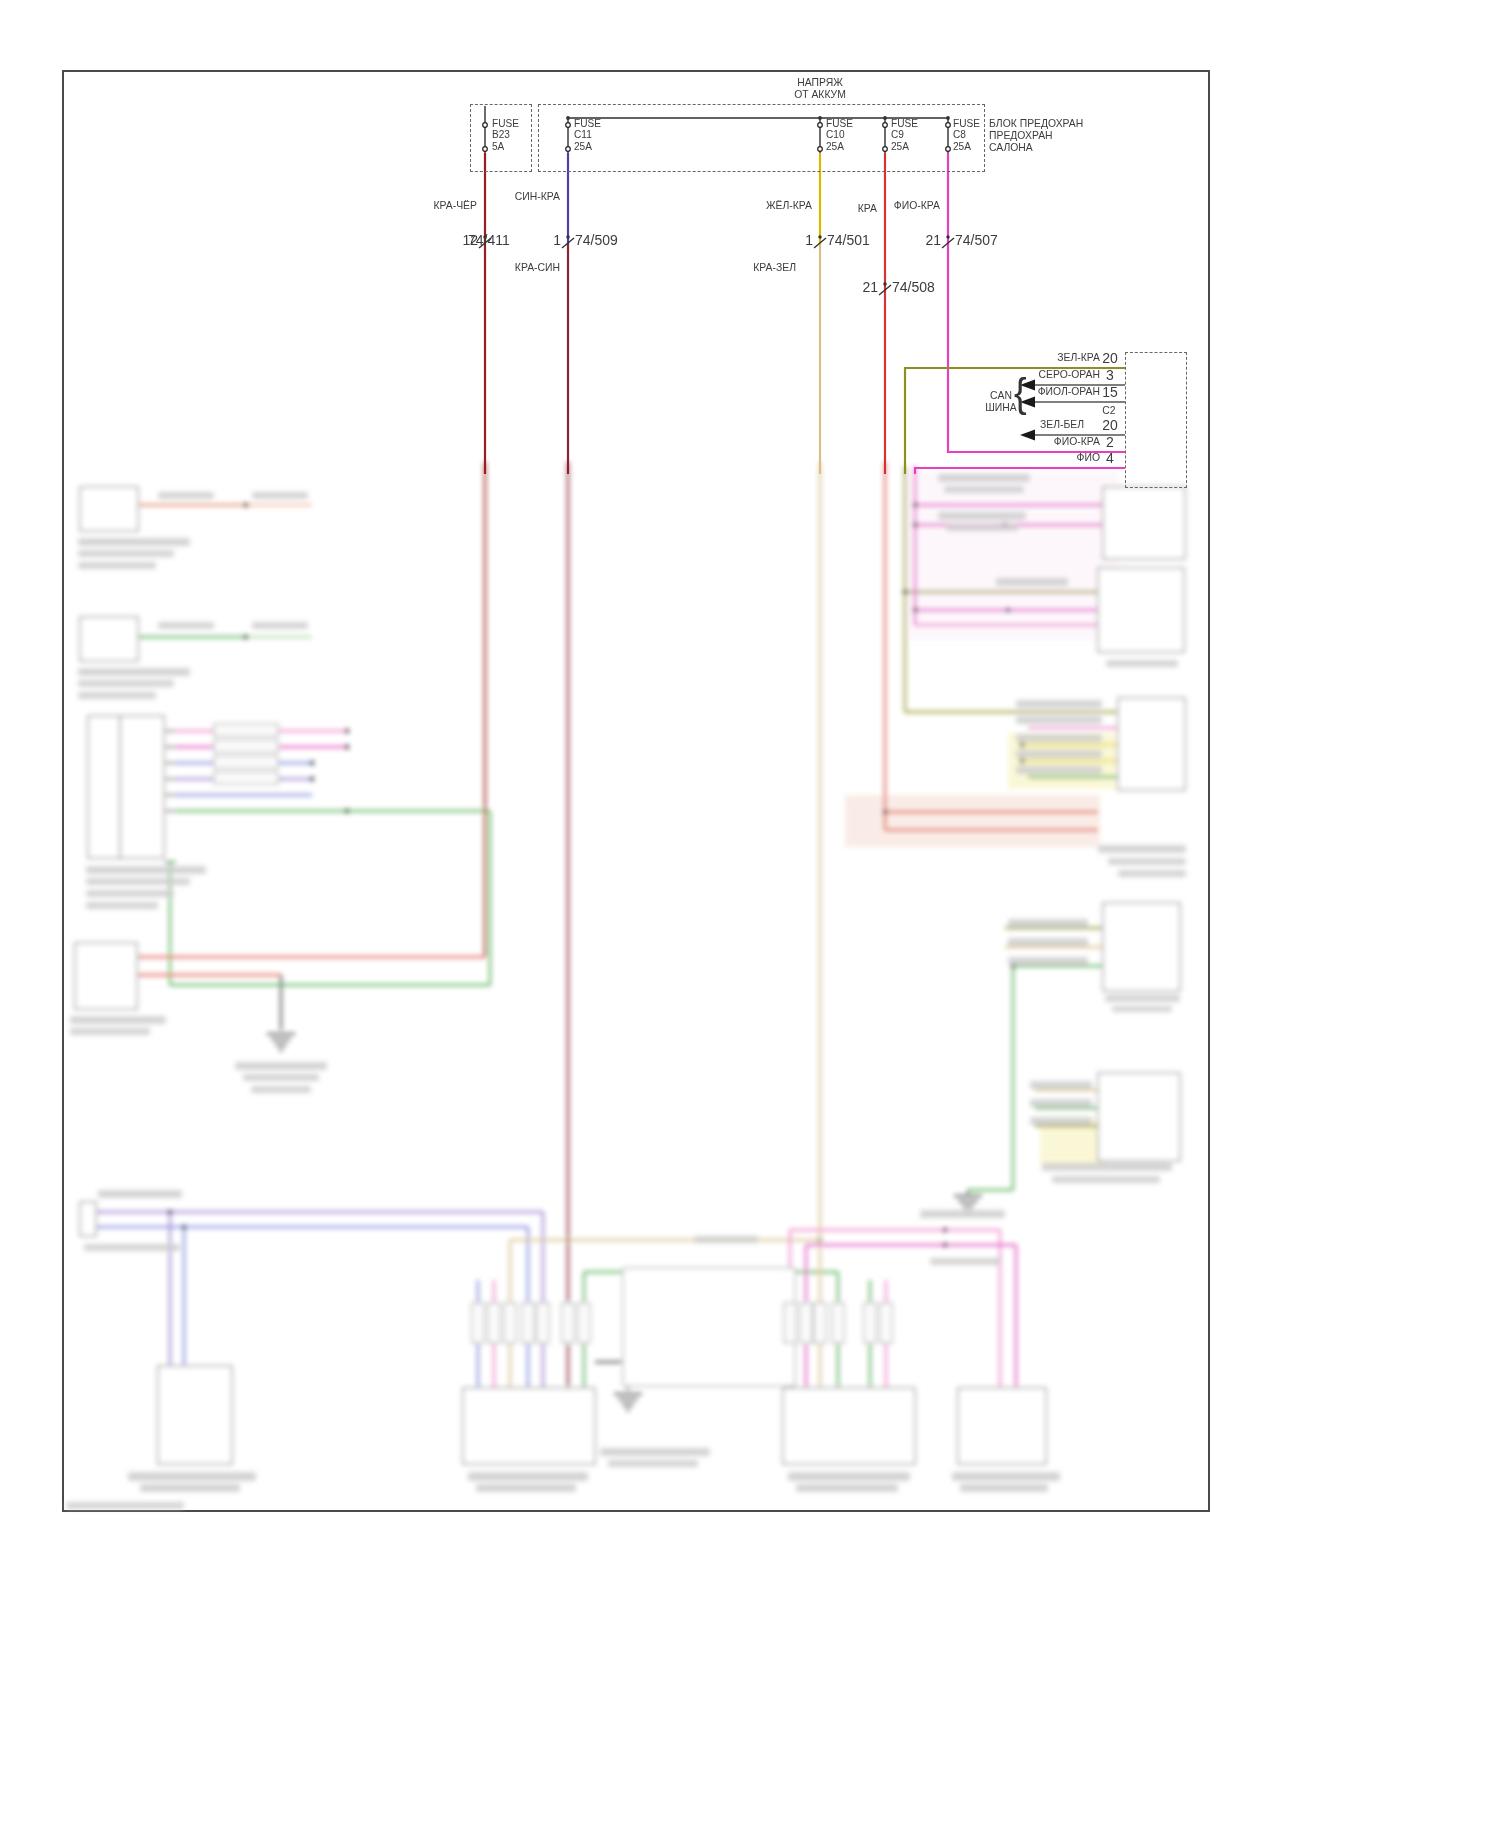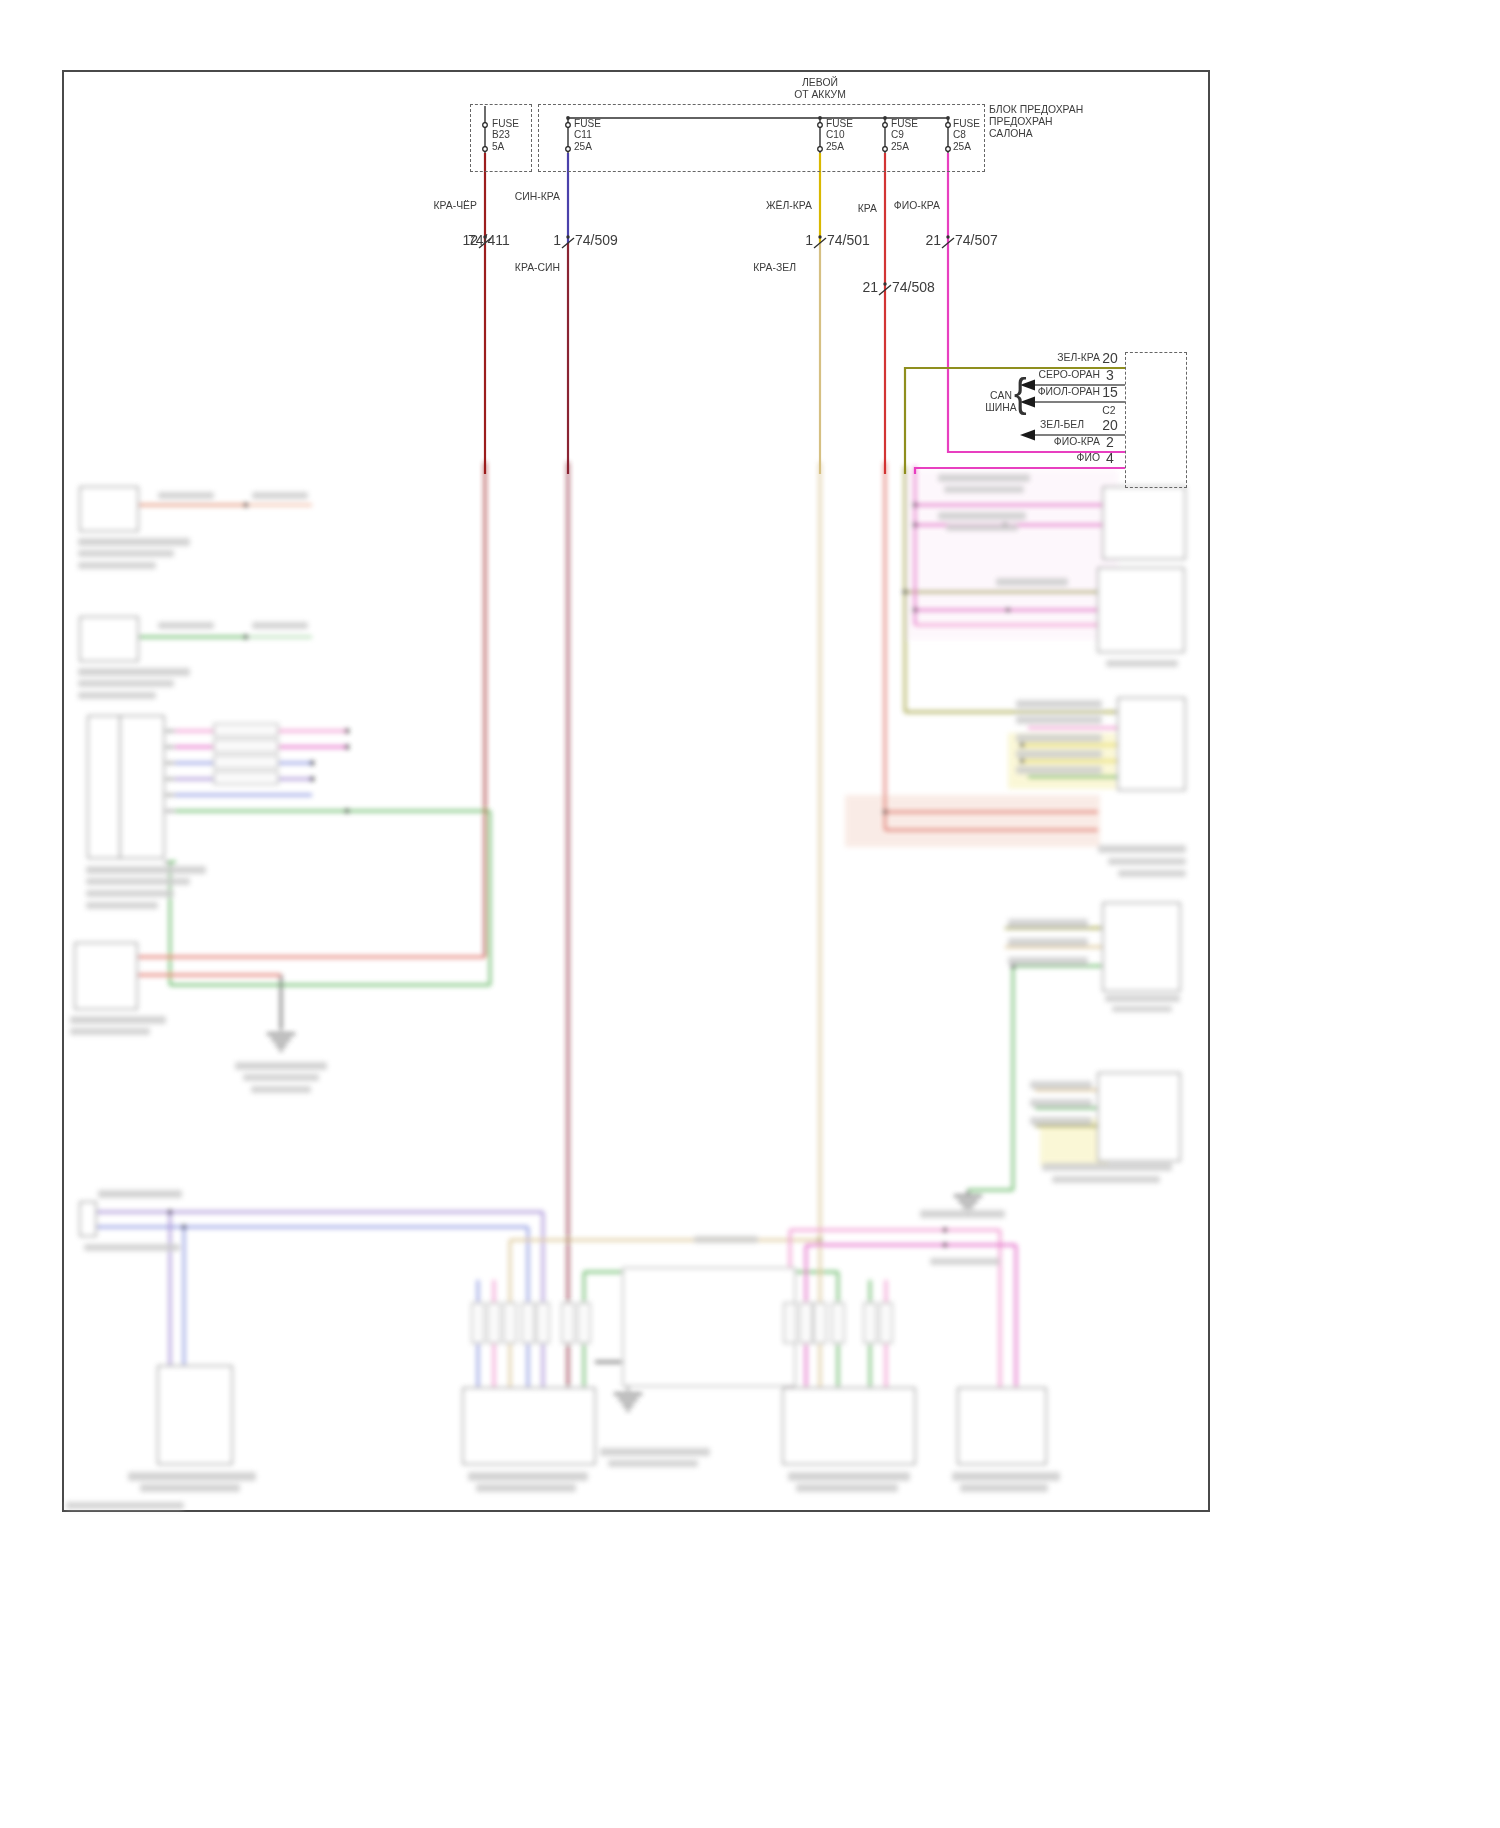--- a/index.html
+++ b/index.html
@@ -373,25 +373,25 @@
       </g>
     </g>
   </svg>
 
   <div class="dash" style="left:470px;top:104px;width:62px;height:68px"></div>
   <div class="dash" style="left:538px;top:104px;width:447px;height:68px"></div>
   <div class="dash" style="left:1125px;top:352px;width:62px;height:136px"></div>
 
 
   <div class="t ac" style="left:778px;top:77px;width:84px">
-    <div>ЛЕВОЙ</div>
+    <div>НАПРЯЖ</div>
     <div>ОТ АККУМ</div>
   </div>
 
-  <div class="t" style="left:989px;top:104px;width:130px">
+  <div class="t" style="left:989px;top:118px;width:130px">
     <div>БЛОК ПРЕДОХРАН</div>
     <div>ПРЕДОХРАН</div>
     <div>САЛОНА</div>
   </div>
 
   <div class="t ft" style="left:492px;top:118px">
     <span>FUSE</span>
       <span>B23</span>
       <span>5A</span>
   </div>

